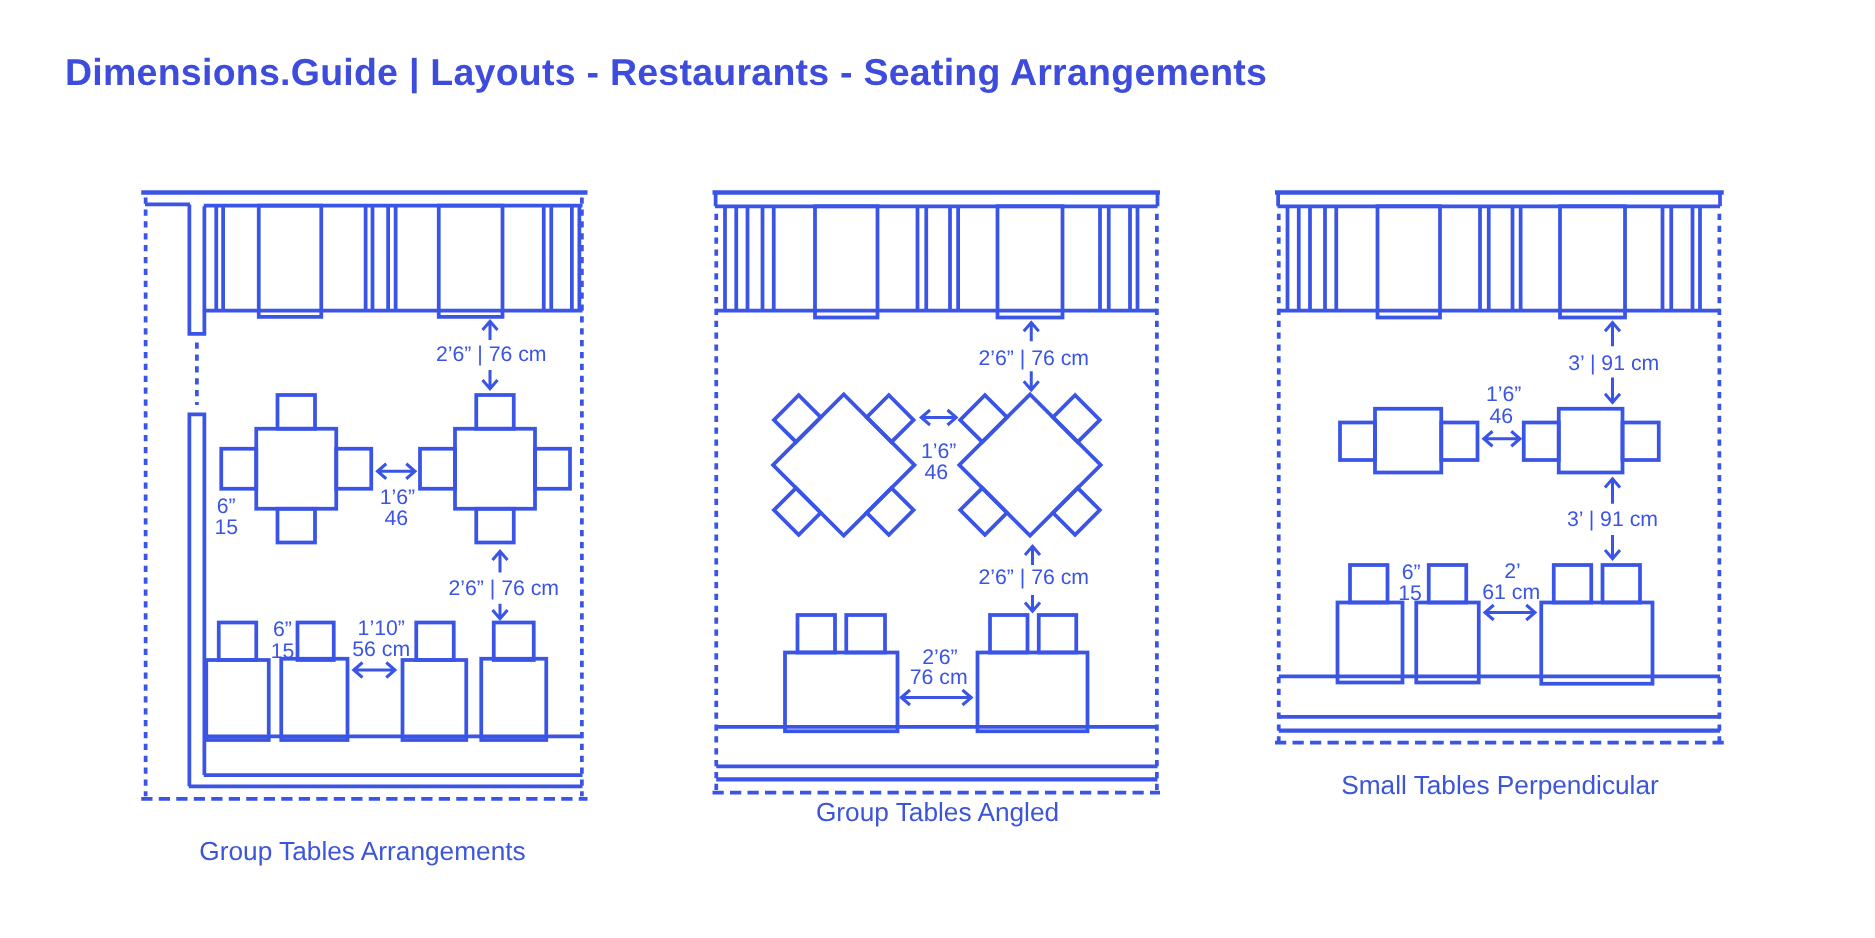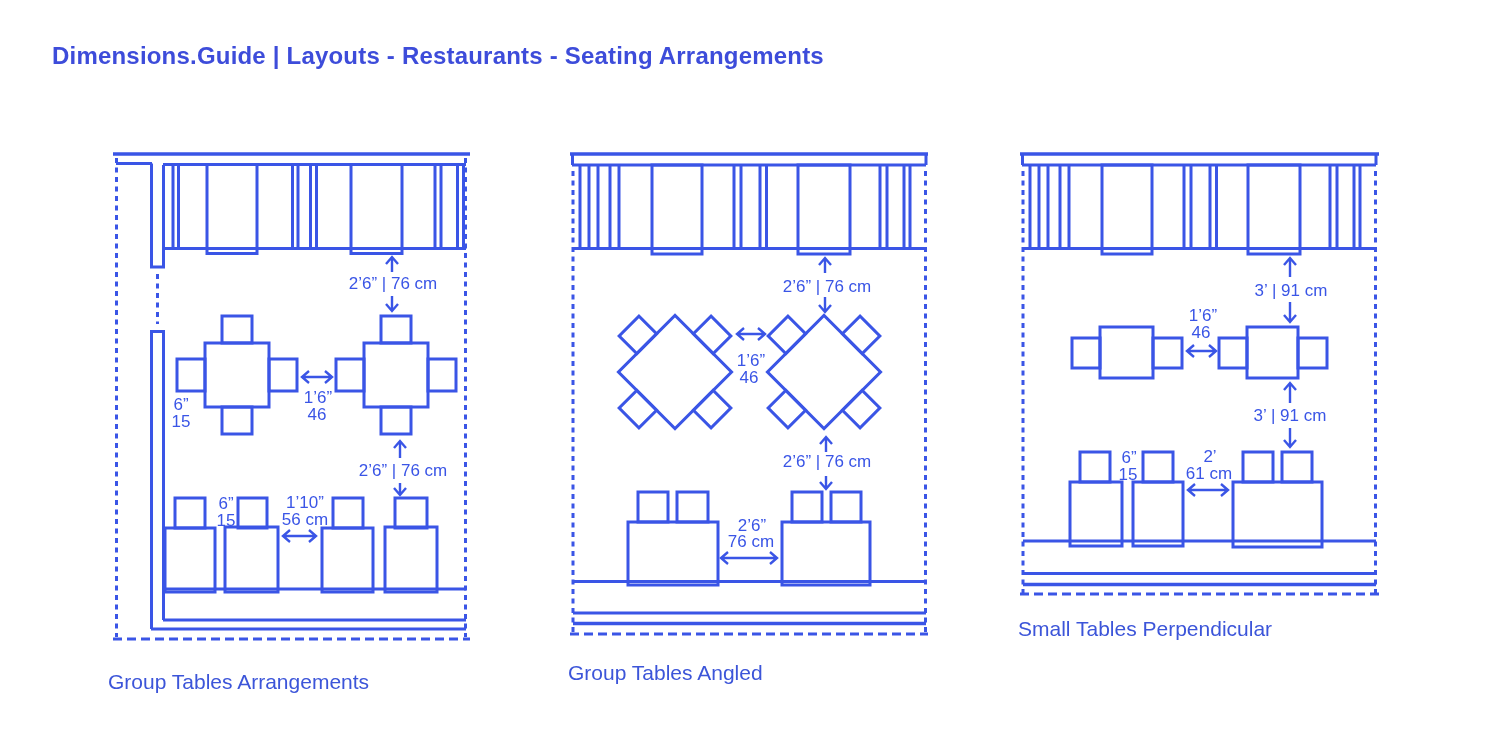--- a/index.html
+++ b/index.html
@@ -1,21 +1,21 @@
 <!DOCTYPE html>
 <html><head>
 <meta charset="utf-8">
 <style>
   html,body { margin:0; padding:0; background:#ffffff; }
   body { width:1500px; height:750px; position:relative; overflow:hidden;
          font-family:"Liberation Sans", sans-serif; }
-  .page-title { position:absolute; left:52px; top:42px; font-size:24px; font-weight:700;
+  .page-title { position:absolute; left:52px; top:42px; font-size:30px; font-weight:700;
                 color:#3d4cda; letter-spacing:0.2px; white-space:nowrap; }
   .diagram { position:absolute; }
-  .caption { position:absolute; font-size:21px; color:#3c55d9; }
+  .caption { position:absolute; text-align:center; font-size:21px; color:#3c55d9; }
   svg .s   { stroke:#3a55e6; stroke-width:3; fill:none; }
   svg .t35 { stroke-width:3.5; }
   svg .thin{ stroke-width:2.4; }
   svg .dv  { stroke-dasharray:5 4.5; }
   svg .dh  { stroke-dasharray:9 5; }
   svg text { font-family:"Liberation Sans", sans-serif; font-size:17px; fill:#3a55e6; stroke:none; }
 </style>
 </head>
 <body>
 
@@ -153,21 +153,21 @@
   <g>
     <text x="752" y="531" text-anchor="middle">2’6”</text>
     <text x="751" y="547" text-anchor="middle">76 cm</text>
     <path class="s thin" d="M 721 558 H 777 M 728 552 L 721 558 L 728 564 M 770 552 L 777 558 L 770 564"></path>
   </g>
   <g class="s">
     <line x1="573" y1="613" x2="926" y2="613"></line>
     <line class="t35" x1="573" y1="623.5" x2="926" y2="623.5"></line>
   </g>
 </svg>
-<div class="caption" style="left:568px; top:661px; width:364px;">Group Tables Angled</div>
+<div class="caption" style="left:568px; top:639px; width:364px;">Group Tables Angled</div>
 
 <svg class="diagram" style="left:1018px; top:146px;" width="364" height="455" viewBox="1018 146 364 455">
   <g class="s">
     <line class="t35" x1="1020" y1="154" x2="1379" y2="154"></line>
     <line class="dv" x1="1023" y1="171" x2="1023" y2="593"></line>
     <line class="dv" x1="1375.5" y1="171" x2="1375.5" y2="593"></line>
     <line class="dh" x1="1020" y1="594" x2="1379" y2="594"></line>
   </g>
   <g class="s">
     <path d="M 1022.5 154 V 165 M 1376 154 V 165"></path>

